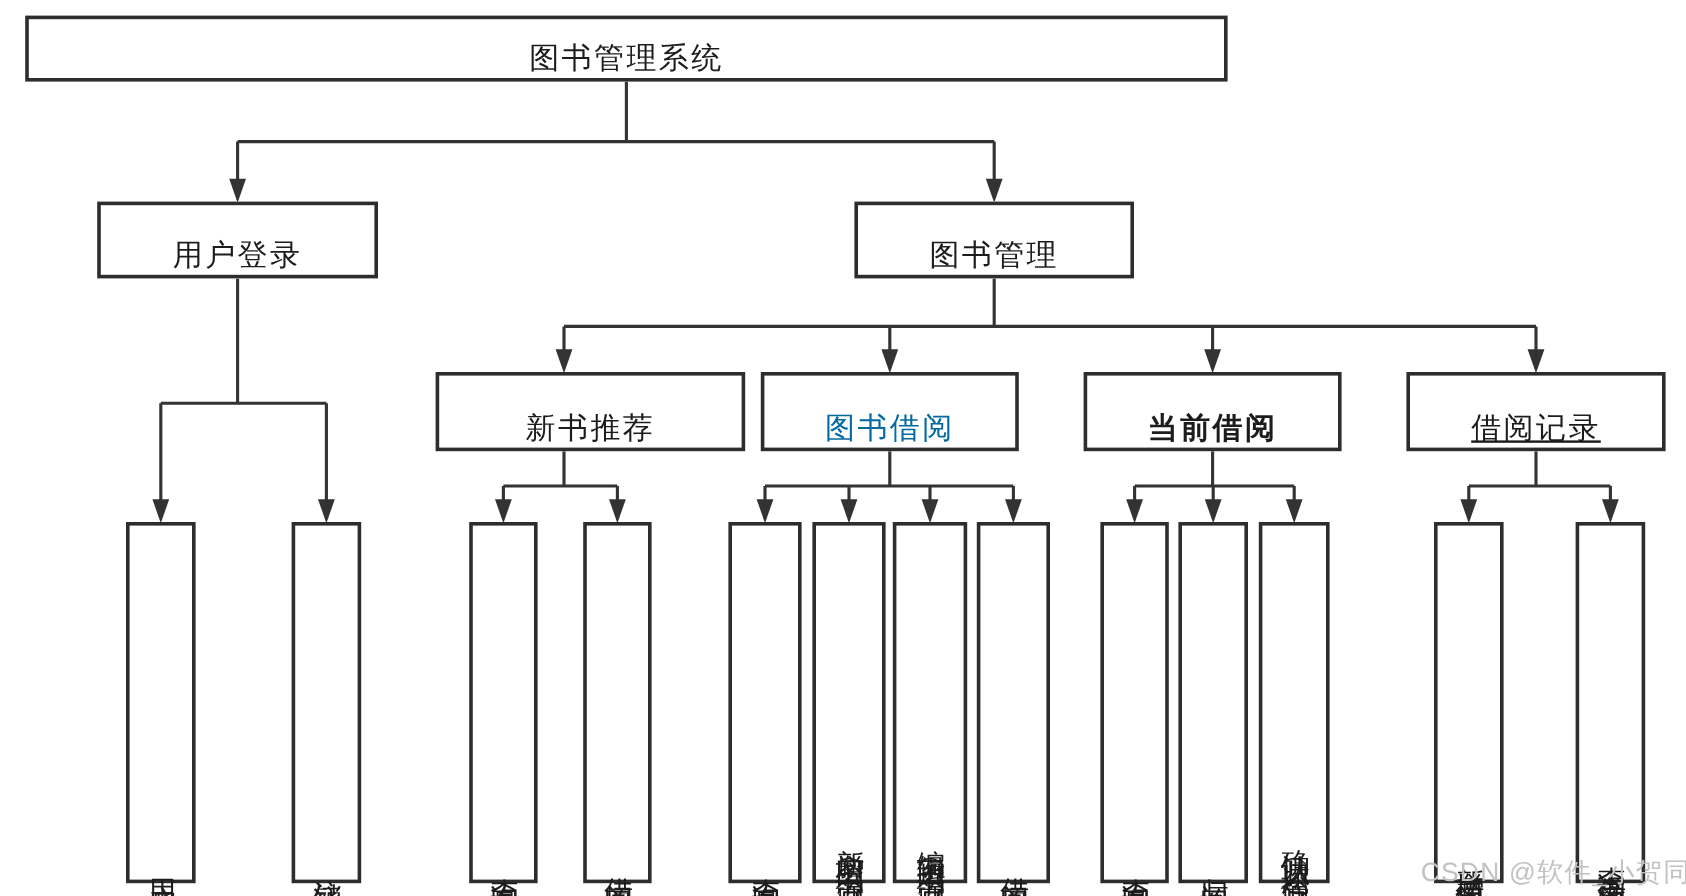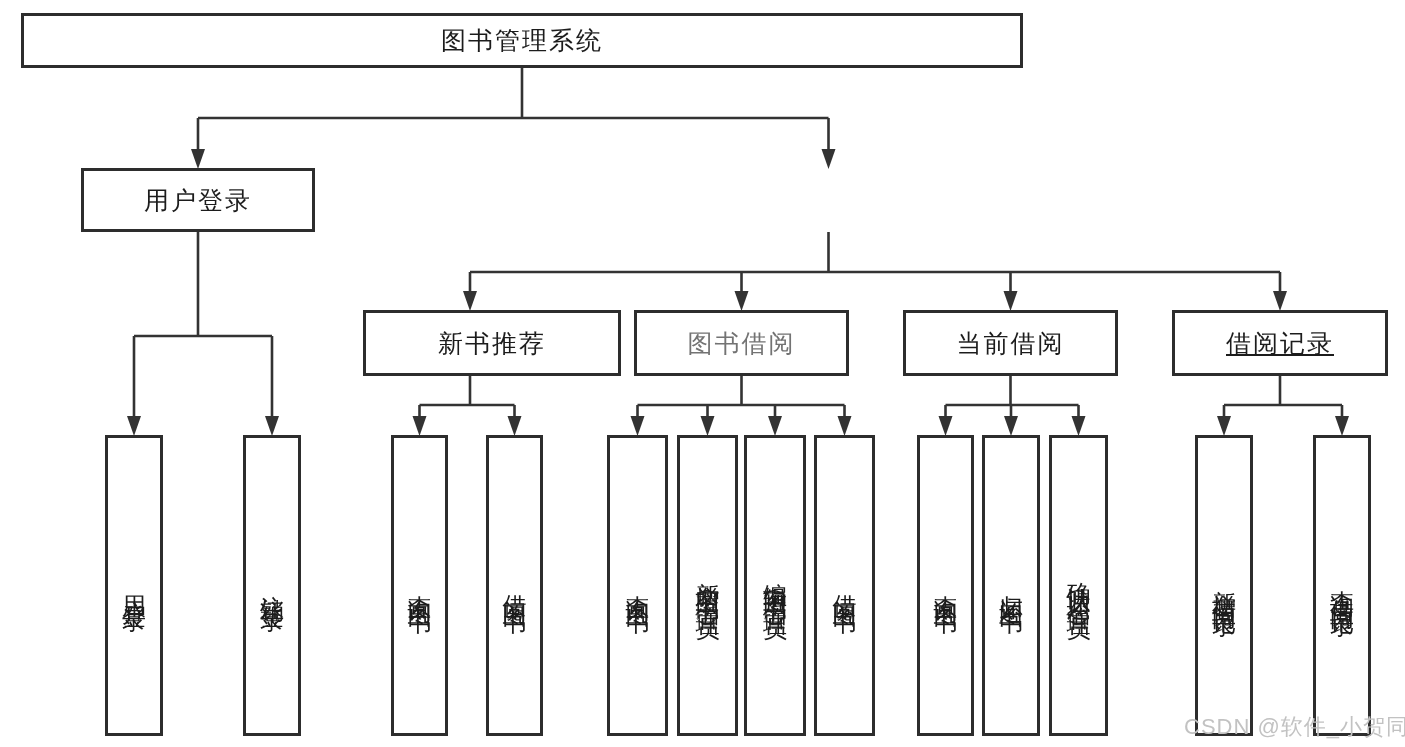--- a/index.html
+++ b/index.html
@@ -20,21 +20,21 @@
     left: 0;
     top: 0;
     z-index: 1;
   }
   .node {
     position: absolute;
     box-sizing: border-box;
     border: 3px solid #2d2d2d;
     background: #ffffff;
     display: flex;
-    align-items: center;
+    align-items: flex-end;
     justify-content: center;
     z-index: 2;
     color: #1c1c1c;
   }
   .node.horizontal .label {
     font-size: 25px;
     letter-spacing: 2px;
     white-space: nowrap;
   }
   .node.vertical .label {
@@ -86,27 +86,30 @@
       <polygon points="1335,416 1349,416 1342,436" fill="#333333"></polygon>
       <path d="M 1280 376 L 1280 405 M 1224 405 L 1342 405 M 1224 405 L 1224 420 M 1342 405 L 1342 420" fill="none" stroke="#333333" stroke-width="2.6"></path>
     </svg>
   <span id="watermark">CSDN @软件_小贺同学</span>
 <div class="node horizontal" style="left: 21px; top: 13px; width: 1002px; height: 55px; border-color: rgb(45, 45, 45); color: rgb(28, 28, 28);">
       <span class="label">图书管理系统</span>
     </div>
     <div class="node horizontal" style="left: 81px; top: 168px; width: 234px; height: 64px; border-color: rgb(45, 45, 45); color: rgb(28, 28, 28);">
       <span class="label">用户登录</span>
     </div>
+    <div class="node horizontal" style="left: 712px; top: 168px; width: 233px; height: 64px; border-color: rgb(45, 45, 45); color: rgb(28, 28, 28);">
+      <span class="label">图书管理</span>
+    </div>
     <div class="node horizontal" style="left: 363px; top: 310px; width: 258px; height: 66px; border-color: rgb(45, 45, 45); color: rgb(28, 28, 28);">
       <span class="label">新书推荐</span>
     </div>
-    <div class="node horizontal" style="left: 634px; top: 310px; width: 215px; height: 66px; border-color: rgb(45, 45, 45); color: #737373;">
+    <div class="node horizontal" style="left: 634px; top: 310px; width: 215px; height: 66px; border-color: rgb(45, 45, 45); color: #0369a1;">
       <span class="label">图书借阅</span>
     </div>
-    <div class="node horizontal" style="left: 903px; top: 310px; width: 215px; height: 66px; border-color: rgb(45, 45, 45); color: rgb(28, 28, 28);">
+    <div class="node horizontal" style="left: 903px; top: 310px; width: 215px; height: 66px; border-color: rgb(45, 45, 45); color: rgb(28, 28, 28); font-weight: bold;">
       <span class="label">当前借阅</span>
     </div>
     <div class="node horizontal" style="left: 1172px; top: 310px; width: 216px; height: 66px; border-color: rgb(45, 45, 45); color: rgb(28, 28, 28); text-decoration: underline;">
       <span class="label">借阅记录</span>
     </div>
     <div class="node vertical" style="left: 105px; top: 435px; width: 58px; height: 301px; border-color: rgb(45, 45, 45); color: rgb(28, 28, 28);">
       <span class="label">用户登录</span>
     </div>
     <div class="node vertical" style="left: 243px; top: 435px; width: 58px; height: 301px; border-color: rgb(45, 45, 45); color: rgb(28, 28, 28);">
       <span class="label">注销登录</span>

